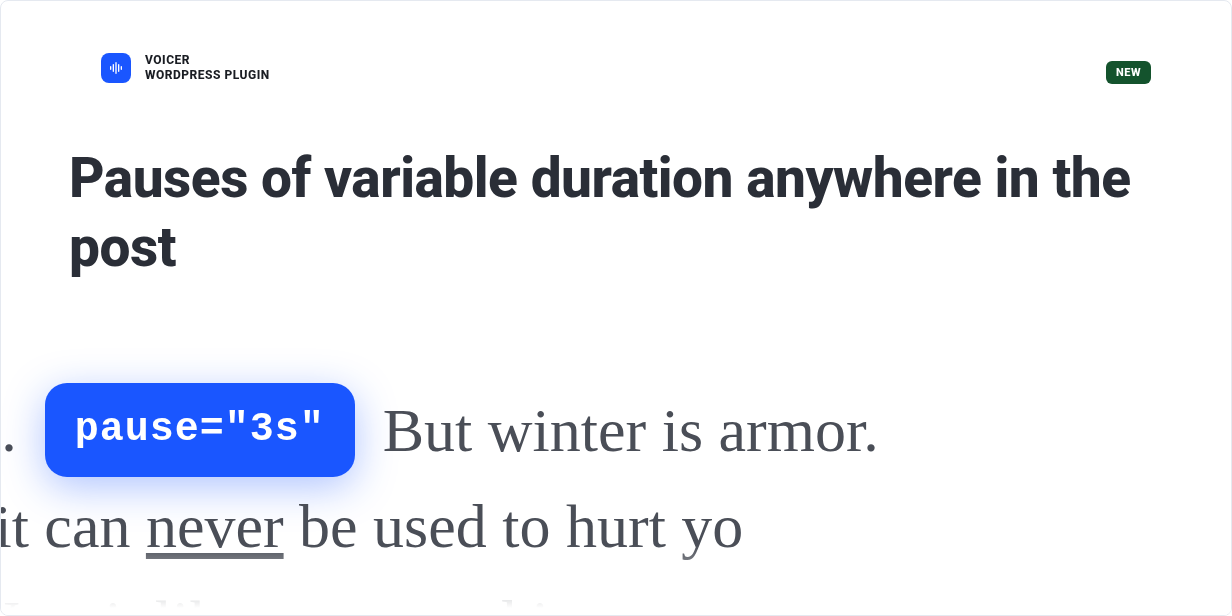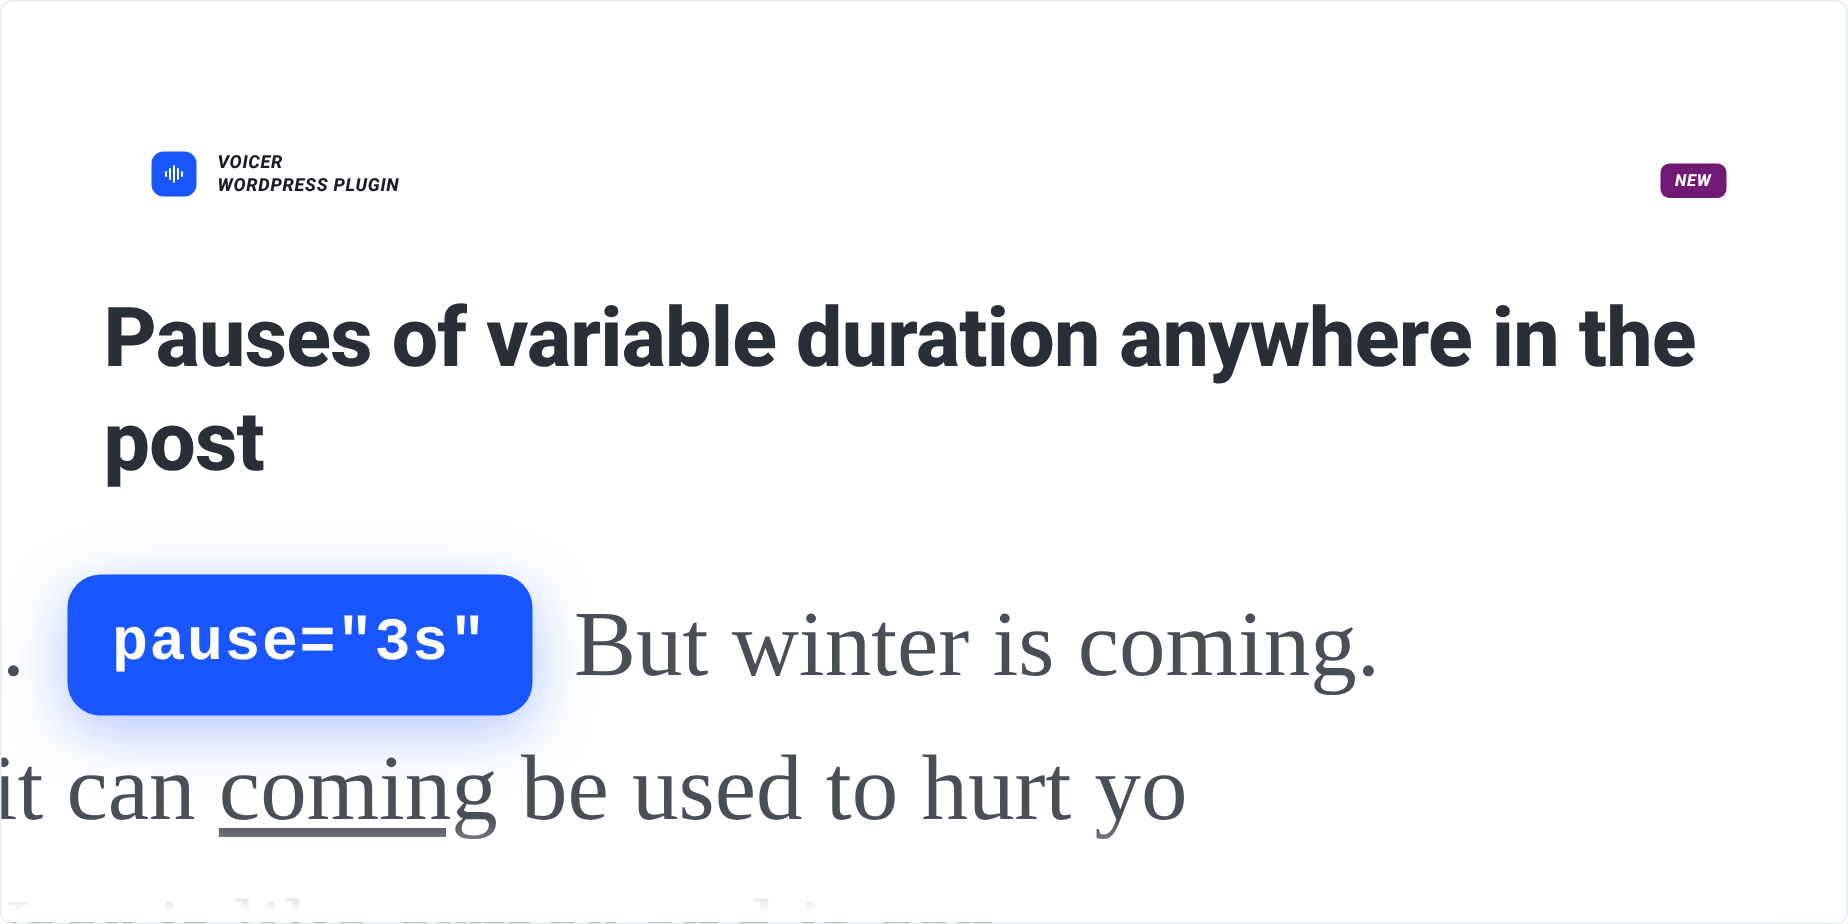--- a/index.html
+++ b/index.html
@@ -20,22 +20,21 @@
       height: 100%;
       border: 1px solid #e5e9f0;
       border-radius: 8px;
       position: relative;
       overflow: hidden;
     }
     .header-row {
       display: flex;
       align-items: flex-start;
       justify-content: space-between;
-      padding: 100px 80px 0 100px;
-      font-style: italic;
+      padding: 52px 80px 0 100px;
     }
     .brand {
       display: flex;
       align-items: center;
       gap: 14px;
     }
     .brand-icon {
       width: 30px;
       height: 30px;
       background: #1a56ff;
@@ -60,21 +59,21 @@
       color: #1a1d23;
     }
     .brand-line2 {
       font-size: 12px;
       font-weight: 800;
       letter-spacing: 0.5px;
       color: #1a1d23;
       text-align: right;
     }
     .badge {
-      background: #701a75;
+      background: #14532d;
       color: #ffffff;
       font-size: 11px;
       font-weight: 800;
       letter-spacing: 0.5px;
       padding: 5px 10px;
       border-radius: 6px;
       margin-top: 8px;
       box-shadow: 0 0 60px 40px rgba(255,255,255,0.95);
     }
     .headline {
@@ -175,23 +174,23 @@
     </div>
     <span class="badge">NEW</span>
   </div>
 
   <h1 class="headline">Pauses of variable duration anywhere in the post</h1>
 
   <div class="sample-text-wrap">
     <div class="line1">
       <span class="line1-left">r you,..</span>
       <span class="chip">pause="3s"</span>
-      <span class="line1-right">But winter is coming.</span>
+      <span class="line1-right">But winter is armor.</span>
     </div>
     <div class="line2">
-      <span>mor, and it can </span><span class="underline">coming</span><span> be used to hurt yo</span>
+      <span>mor, and it can </span><span class="underline">never</span><span> be used to hurt yo</span>
     </div>
     <div class="line3">ll not. Wear it like armor and it can</div>
   </div>
 
   <div class="fade-right"></div>
   <div class="fade-bottom"></div>
 </div>
 
 </body></html>

